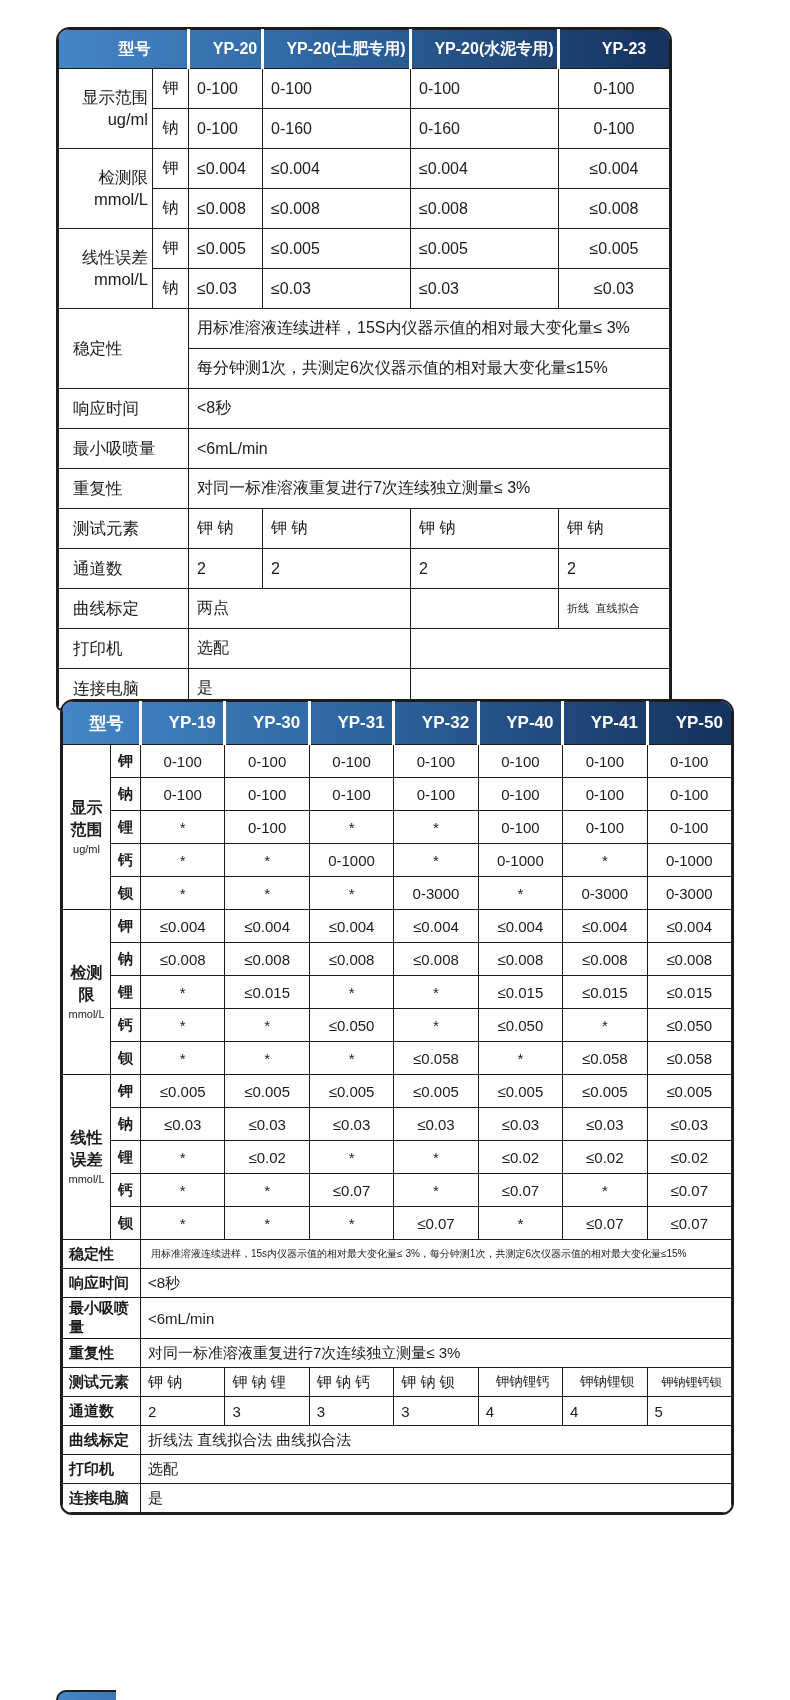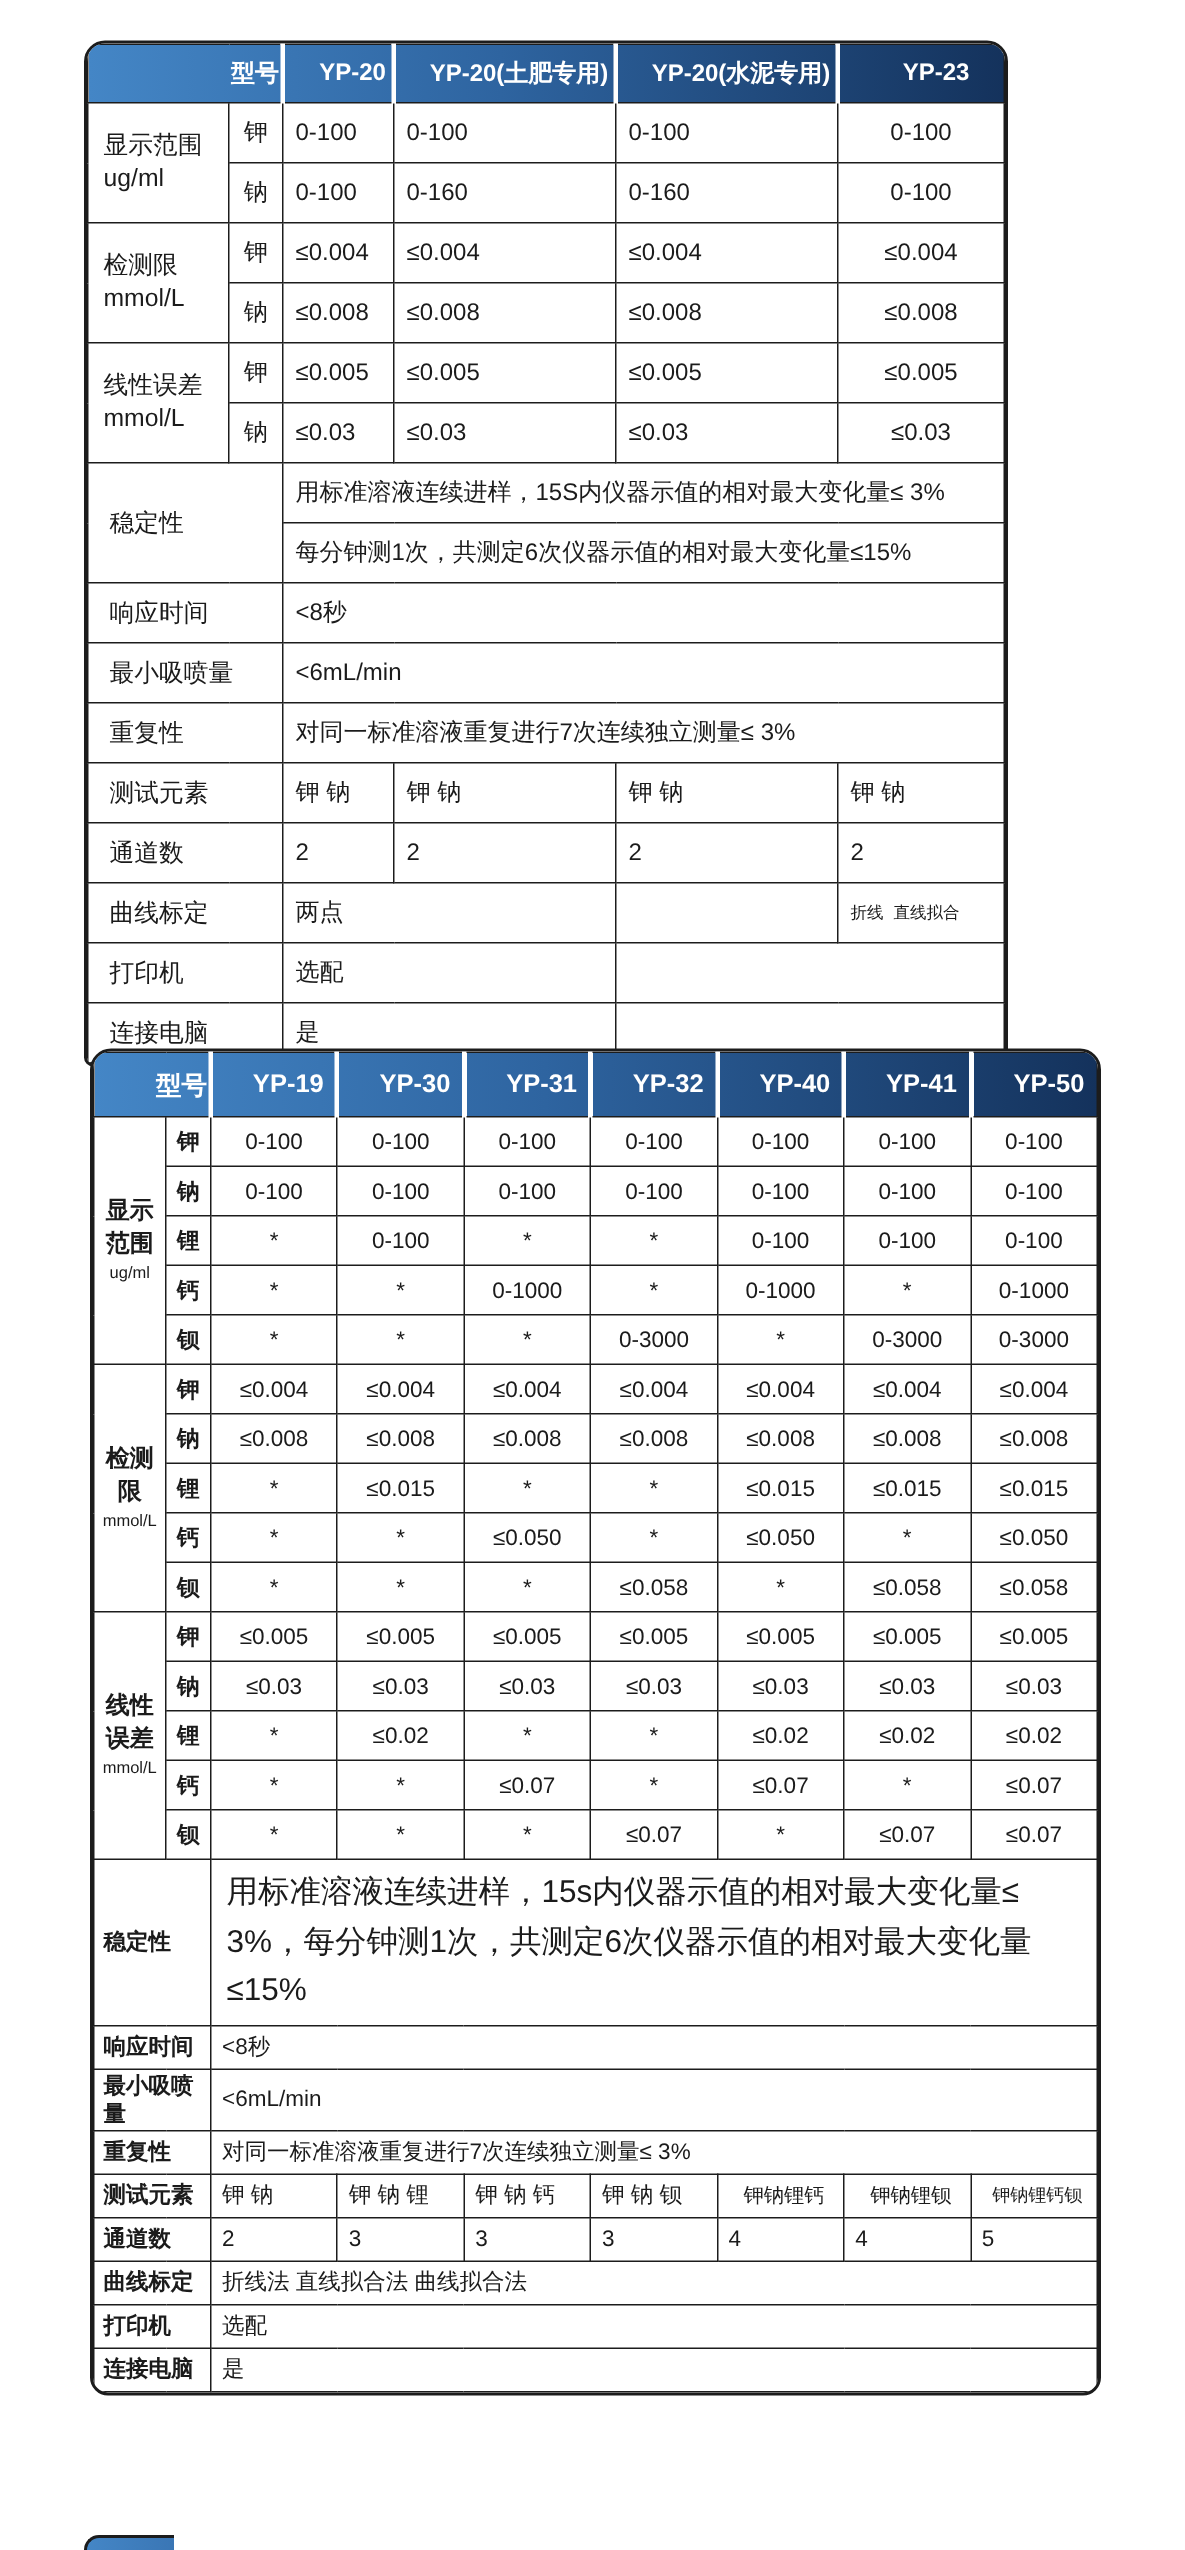--- a/index.html
+++ b/index.html
@@ -13,50 +13,50 @@
   .tbl-wrap{position:absolute;border:2px solid #1c1c1c;overflow:hidden;background:#fff;}
   #t1{left:56px;top:27px;width:612px;border-radius:14px 14px 6px 6px;}
   #t2{left:60px;top:699px;width:670px;border-radius:14px 14px 12px 12px;}
 
   table.tbl{border-collapse:collapse;table-layout:fixed;width:100%;}
   .tbl td,.tbl th{border:1px solid #1c1c1c;overflow:hidden;vertical-align:middle;}
 
   tr.head{background:linear-gradient(90deg,#4486c6 0%,#2e64a0 45%,#14325c 100%);}
   .tbl th{color:#ffffff;font-weight:bold;text-align:center;padding-left:20px;}
   .head th + th{border-left:3px solid #ffffff;}
-  th.hl{text-align:right;padding-left:24px;}
+  th.hl{text-align:center;padding-left:24px;}
   .t2 th.hl{padding-left:12px;}
   .t1 th{height:36px;font-size:16px;}
   .t2 th{height:40px;font-size:17px;}
 
   
   .t1 col:nth-child(1){width:94px}
   .t1 col:nth-child(2){width:36px}
   .t1 col:nth-child(3){width:74px}
   .t1 col:nth-child(4){width:148px}
   .t1 col:nth-child(5){width:148px}
   .t2 col:nth-child(1){width:48px}
   .t2 col:nth-child(2){width:30px}
 
   
   .t1 td{height:35px;font-size:16px;text-align:left;padding:2px 4px 2px 8px;}
-  .t1 td.g{white-space:pre-line;padding-left:10px;line-height:1.3;font-size:16.5px;}
+  .t1 td.g{white-space:pre-line;padding-left:10px;line-height:1.3;font-size:16.5px;text-align:right;}
   .t1 td.e{text-align:center;padding:2px;}
   .t1 td.l{font-size:16.5px;padding-left:14px;}
   .t1 td.c{text-align:center;padding:2px;}
   .t1 td.s{font-size:11px;font-family:Liberation Mono, monospace;}
 
   
   .t2 td{height:30px;font-size:15px;text-align:center;padding:1px 2px;}
   .t2 td.g{white-space:pre-line;font-weight:bold;font-size:16px;line-height:1.35;}
   .t2 .sub{font-size:11px;font-weight:normal;margin-top:2px;}
   .t2 td.e{font-weight:bold;font-size:15px;}
   .t2 td.l{font-weight:bold;text-align:left;padding-left:6px;font-size:15px;height:26px;}
   .t2 td.lv{text-align:left;padding-left:7px;height:26px;}
-  .t2 td.w{text-align:left;padding:6px 10px;line-height:1.55;height:auto;font-size:21px;}
+  .t2 td.w{text-align:left;padding:6px 10px;line-height:1.55;height:auto;font-size:10px;}
   .t2 td.s{font-size:13.5px;padding-left:17px;}
   .t2 td.xs{font-size:12px;padding-left:14px;}
 
   
   .partial-bar{
     position:absolute;left:56px;top:1690px;width:58px;height:10px;
     background:linear-gradient(90deg,#4486c6,#3a76b5);
     border:2px solid #1c1c1c;border-bottom:none;border-right:none;
     border-radius:10px 0 0 0;
   }

